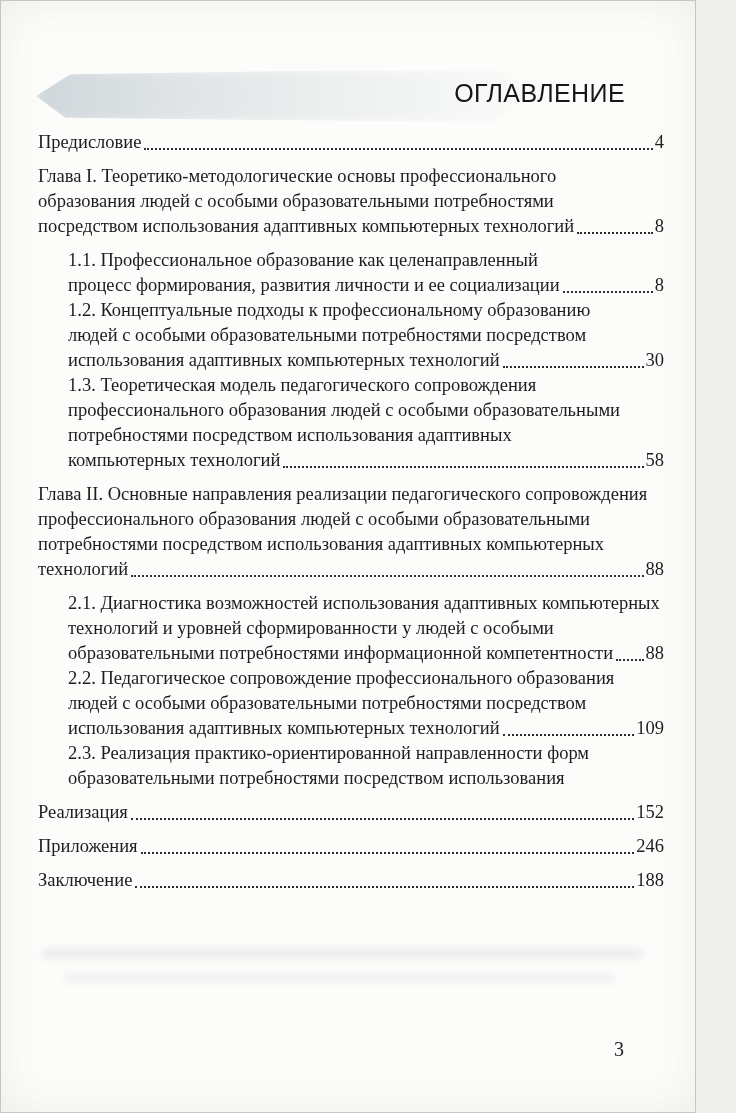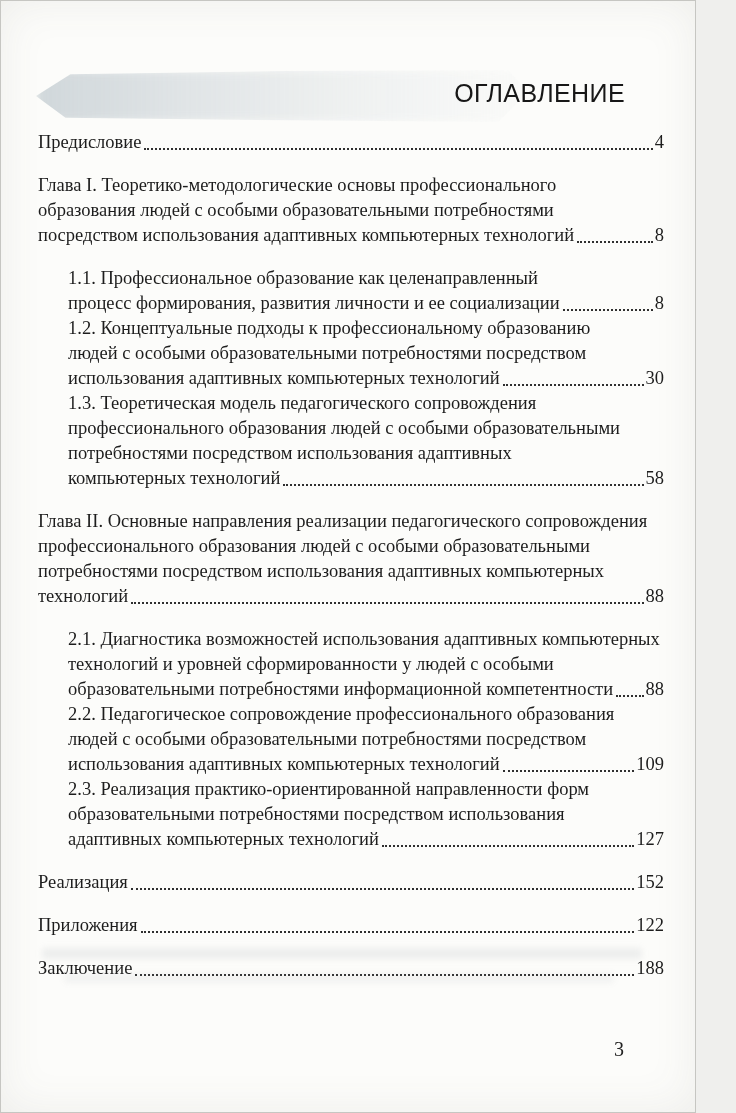--- a/index.html
+++ b/index.html
@@ -40,21 +40,21 @@
     position: absolute; top: 79px; right: 71px; margin: 0;
     font-family: "Liberation Sans", "DejaVu Sans", sans-serif;
     font-size: 25px; font-weight: 400; letter-spacing: 0.4px;
     color: #171717;
   }
 
   .toc {
     position: absolute; left: 38px; top: 130px; width: 626px;
     font-size: 18.5px; line-height: 25px; color: #1d1d1d;
   }
-  .entry { margin-top: 18px; }
+  .entry { margin-top: 9px; }
   .entry:first-child { margin-top: 0; }
   .entry.indented { padding-left: 30px; }
   .entry.indented + .entry.indented { margin-top: 0; }
   .line { white-space: nowrap; }
   .line.last { display: flex; }
   .line.last .txt { flex: 0 0 auto; text-align: center; }
   .dots {
     flex: 1 1 auto; min-width: 10px;
     border-bottom: 2px dotted #2f2f2f;
     margin: 0 2px 0 3px;
@@ -141,38 +141,33 @@
         <div class="line"><span class="txt">людей с особыми образовательными потребностями посредством</span></div>
         <div class="line last">
           <span class="txt">использования адаптивных компьютерных технологий</span>
           <span class="dots"></span>
           <span class="pg">109</span>
         </div>
       </div>
       <div class="entry indented">
         <div class="line"><span class="txt">2.3. Реализация практико-ориентированной направленности форм</span></div>
         <div class="line"><span class="txt">образовательными потребностями посредством использования</span></div>
-        <div class="line last">
-          <span class="txt">адаптивных компьютерных технологий</span>
-          <span class="dots"></span>
-          <span class="pg">127</span>
-        </div>
       </div>
       <div class="entry">
         <div class="line last">
           <span class="txt">Реализация</span>
           <span class="dots"></span>
           <span class="pg">152</span>
         </div>
       </div>
       <div class="entry">
         <div class="line last">
           <span class="txt">Приложения</span>
           <span class="dots"></span>
-          <span class="pg">122</span>
+          <span class="pg">246</span>
         </div>
       </div>
       <div class="entry">
         <div class="line last">
           <span class="txt">Заключение</span>
           <span class="dots"></span>
           <span class="pg">188</span>
         </div>
       </div>
     </div>

